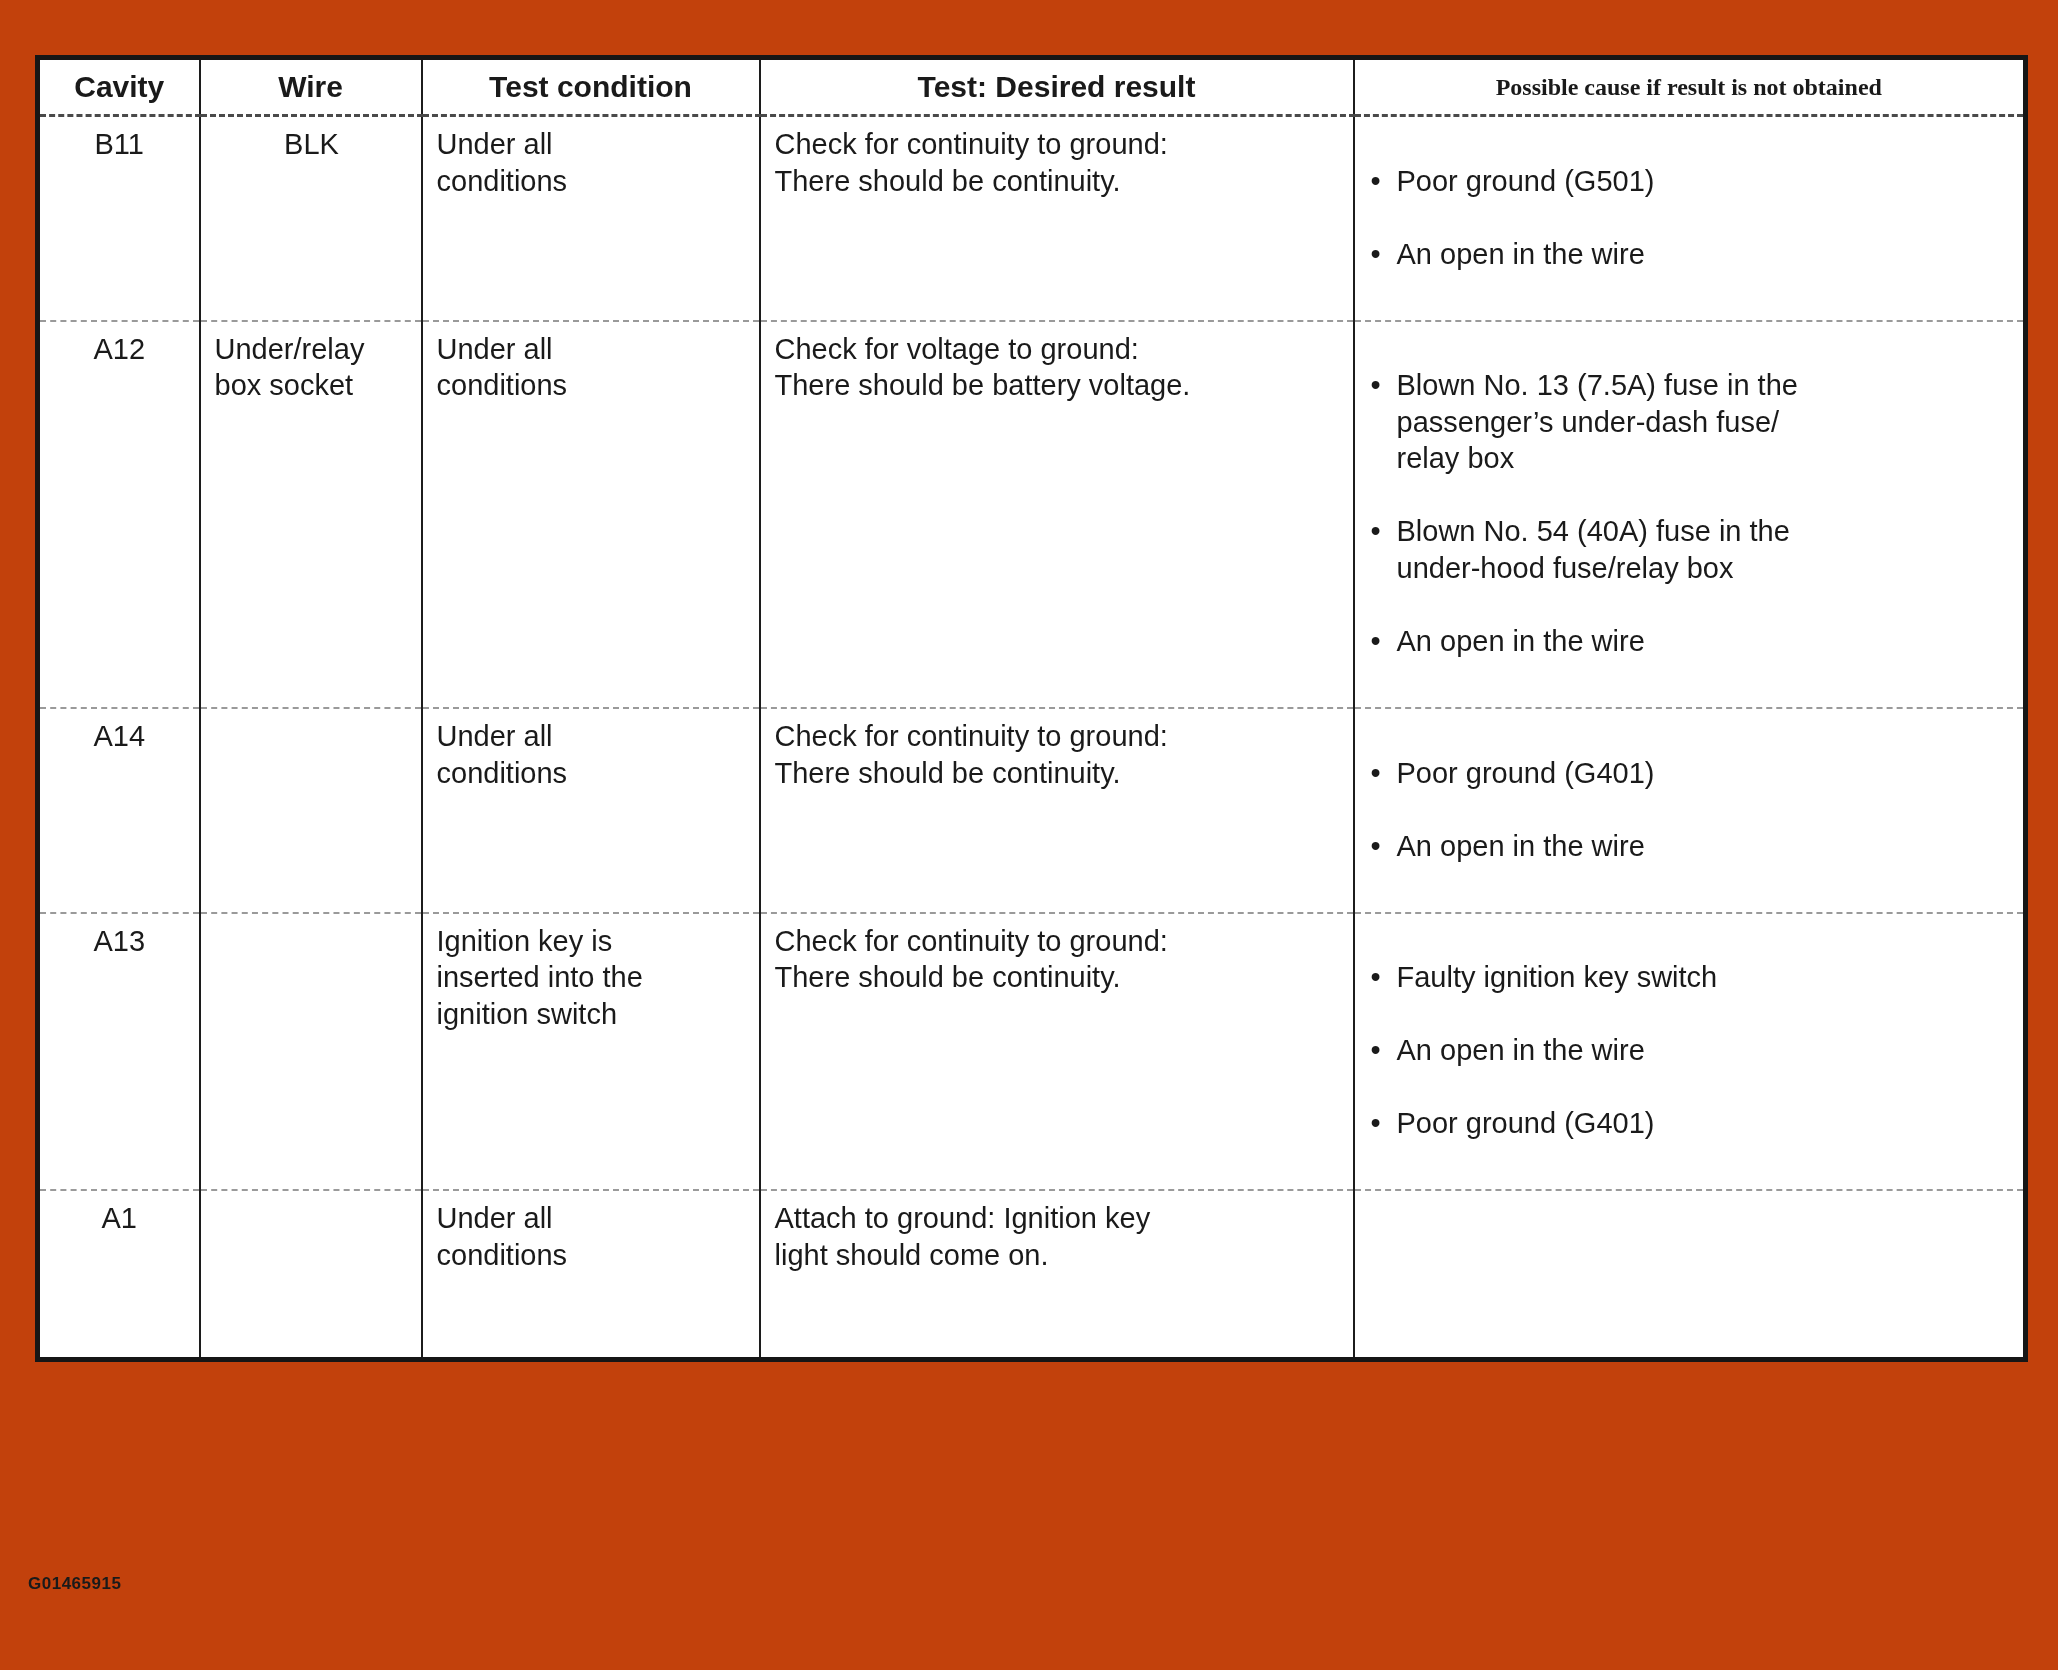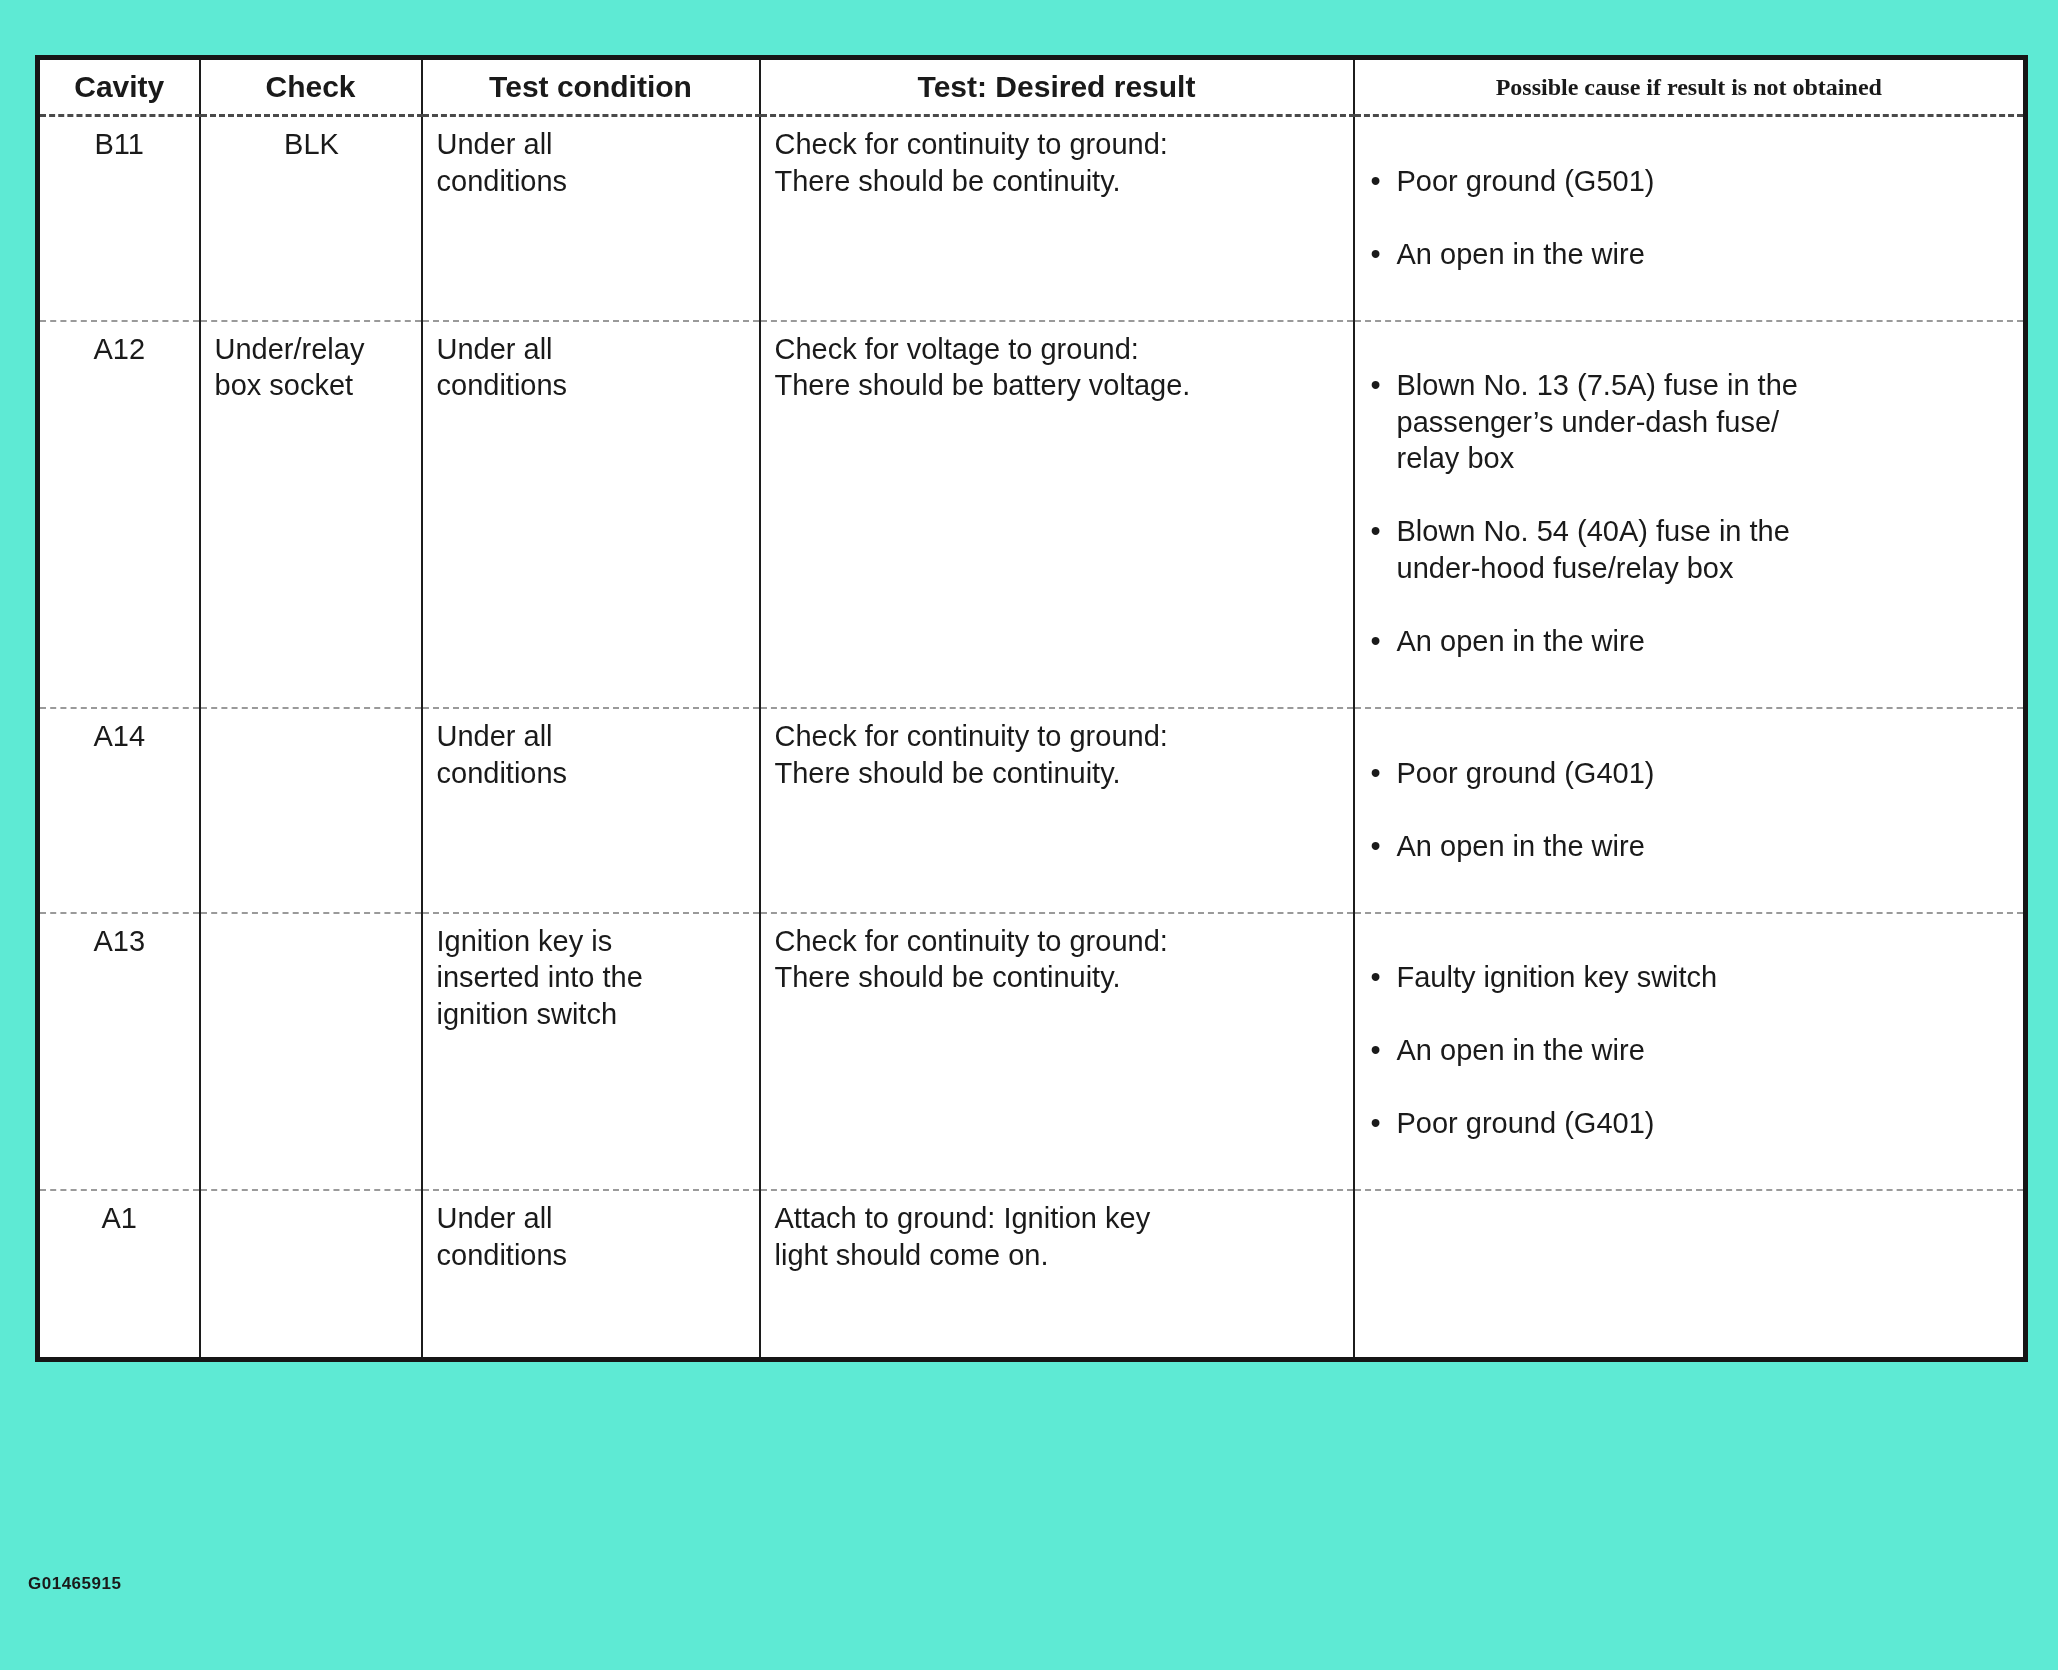--- a/index.html
+++ b/index.html
@@ -1,20 +1,20 @@
 <!DOCTYPE html>
 <html><head>
 <meta charset="utf-8">
 <style>
   html, body { margin: 0; padding: 0; background: #e8e8e8; }
   .sheet {
     position: relative;
     width: 2058px;
     height: 1670px;
-    background: #5eead4;
+    background: #c2410c;
     overflow: hidden;
     font-family: "Liberation Sans", sans-serif;
     color: #1a1a1a;
   }
   table.diag {
     position: absolute;
     left: 35px;
     top: 55px;
     width: 1988px;
     border-collapse: collapse;
@@ -86,21 +86,21 @@
     <colgroup>
       <col class="w-cavity">
         <col class="w-wire">
         <col class="w-cond">
         <col class="w-result">
         <col class="w-causes">
     </colgroup>
     <thead>
       <tr>
         <th>Cavity</th>
-        <th>Check</th>
+        <th>Wire</th>
         <th>Test condition</th>
         <th>Test: Desired result</th>
         <th class="th-causes">Possible cause if result is not obtained</th>
       </tr>
     </thead>
     <tbody>
 
       <tr>
         <td class="c-cavity">B11</td>
         <td class="c-wire center">BLK</td>

